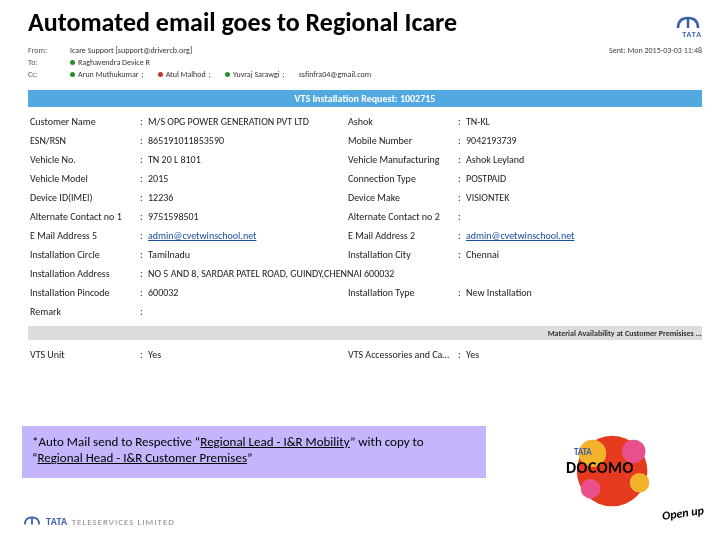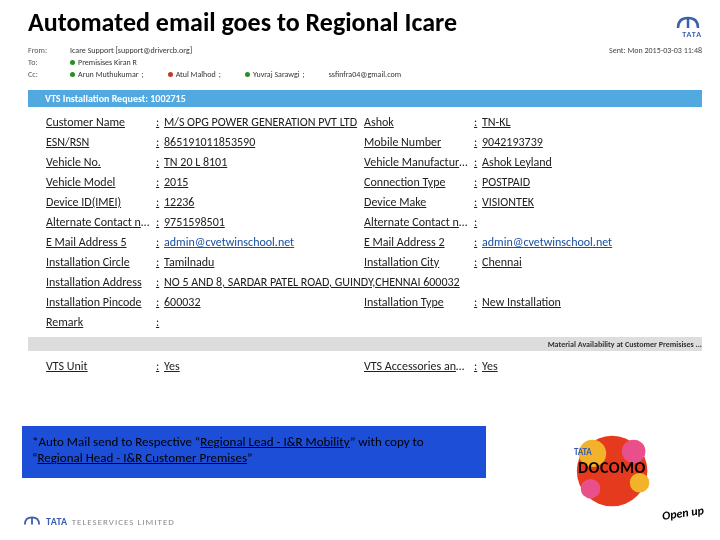--- a/index.html
+++ b/index.html
@@ -6,43 +6,43 @@
   body { width: 720px; height: 540px; font-family: Calibri, Arial, sans-serif; background: #fff; position: relative; overflow: hidden; }
   .slide { width: 100%; height: 100%; padding: 6px 18px 0 28px; position: relative; }
   .title-row { display: flex; justify-content: space-between; align-items: flex-end; }
   .title { font-size: 26px; font-weight: 700; color: #000; }
   .tata-logo { width: 30px; height: 22px; position: relative; margin-top: 4px; }
   .tata-mark { position: absolute; top: 0; right: 0; width: 28px; height: 14px; }
   .tata-text { position: absolute; top: 13px; right: 0; font-size: 8px; font-weight: 700; color: #3a5fae; letter-spacing: 1px; }
   .email-panel { border: 0; font-size: 8px; color: #333; margin-top: 6px; height: 345px; background: #fff; }
   .hdr-line { display: flex; gap: 8px; padding: 1px 0; align-items: center; }
   .hdr-lbl { width: 34px; color: #555; }
-  .recip { margin-right: 16px; display: inline-flex; align-items: center; gap: 3px; text-align: center; }
+  .recip { margin-right: 6px; display: inline-flex; align-items: center; gap: 3px; text-align: center; }
   .dot { width: 5px; height: 5px; border-radius: 50%; display: inline-block; }
   .dot.g { background: #2a8c2a; }
   .dot.r { background: #c0392b; }
   .sent { margin-left: auto; color: #444; }
-  .bluebar { background: #52a9e0; color: #fff; font-weight: 700; font-size: 10px; text-align: left; padding: 2px 17px; margin: 10px 0 4px 0; }
+  .bluebar { background: #52a9e0; color: #fff; font-weight: 700; font-size: 10px; text-align: center; padding: 2px 17px; margin: 10px 0 4px 0; }
   .graybar { background: #ddd; color: #333; font-weight: 700; font-size: 8px; text-align: right; padding: 2px 0; margin: 4px 0; }
-  .grid { display: grid; grid-template-columns: 110px 8px 200px 110px 8px 1fr; font-size: 12px; color: #222; row-gap: 6px; margin: 8px 16px; text-decoration: underline; }
+  .grid { display: grid; grid-template-columns: 110px 8px 200px 110px 8px 1fr; font-size: 10px; color: #222; row-gap: 6px; margin: 8px 0; }
   .grid .c { padding: 0 2px; white-space: nowrap; overflow: hidden; text-overflow: ellipsis; }
   .link { color: #1a4fa0; text-decoration: underline; }
-  .orange-box { position: absolute; left: 22px; bottom: 62px; width: 464px; height: 52px; background: #1d4ed8; padding: 8px 10px; font-size: 13px; color: #000; line-height: 1.25; }
+  .orange-box { position: absolute; left: 22px; bottom: 62px; width: 464px; height: 52px; background: #c4b5fd; padding: 8px 10px; font-size: 13px; color: #000; line-height: 1.25; }
   .u { text-decoration: underline; }
   .footer-logo { position: absolute; left: 22px; bottom: 12px; display: flex; align-items: center; gap: 4px; font-size: 9px; }
   .footer-logo .tmark { width: 20px; height: 14px; }
   .footer-logo .tword { font-weight: 700; color: #3a5fae; font-size: 10px; letter-spacing: 0.5px; }
   .footer-logo .tele { color: #888; font-weight: 400; letter-spacing: 1px; }
   .docomo { position: absolute; right: 18px; bottom: 18px; width: 140px; height: 98px; }
   .burst { position: absolute; left: 0; top: 0; width: 110px; height: 98px; }
   .burst circle { fill: #e53a1e; }
   .burst .b2 { fill: #f2b22a; }
   .burst .b3 { fill: #e94f8a; }
   .docomo-label { position: absolute; left: 12px; top: 22px; font-size: 9px; font-weight: 700; color: #3a5fae; }
-  .docomo-main { position: absolute; left: 16px; top: 34px; font-size: 16px; font-weight: 800; color: #000; letter-spacing: 0.5px; }
+  .docomo-main { position: absolute; left: 4px; top: 34px; font-size: 16px; font-weight: 800; color: #000; letter-spacing: 0.5px; }
   .openup { position: absolute; right: -2px; bottom: 2px; font-size: 12px; font-weight: 700; color: #000; font-style: italic; transform: rotate(-8deg); }
 </style>
 </head>
 <body>
 
 <div class="slide">
   <div class="title-row">
     <div class="title">Automated email goes to Regional Icare</div>
     <div class="tata-logo">
       <svg class="tata-mark" viewBox="0 0 28 14">
@@ -56,21 +56,21 @@
   <div class="email-panel">
     <div class="hdr-line">
       <span class="hdr-lbl">From:</span>
       <span class="recip">Icare Support [support@drivercb.org]</span>
       <span class="sent"><span>Sent:</span> <span>Mon 2015-03-03 11:48</span></span>
     </div>
     <div class="hdr-line">
       <span class="hdr-lbl">To:</span>
       <span class="recip">
           <span class="dot g"></span>
-          <span>Premisises Kiran R</span>
+          <span>Raghavendra Device R</span>
         </span>
     </div>
     <div class="hdr-line">
       <span class="hdr-lbl">Cc:</span>
       <span class="recip"><span class="dot g"></span><span>Arun Muthukumar</span>;</span>
       <span class="recip"><span class="dot r"></span><span>Atul Malhod</span>;</span>
       <span class="recip"><span class="dot g"></span><span>Yuvraj Sarawgi</span>;</span>
       <span class="recip">
           <span>ssfinfra04@gmail.com</span>
         </span>

